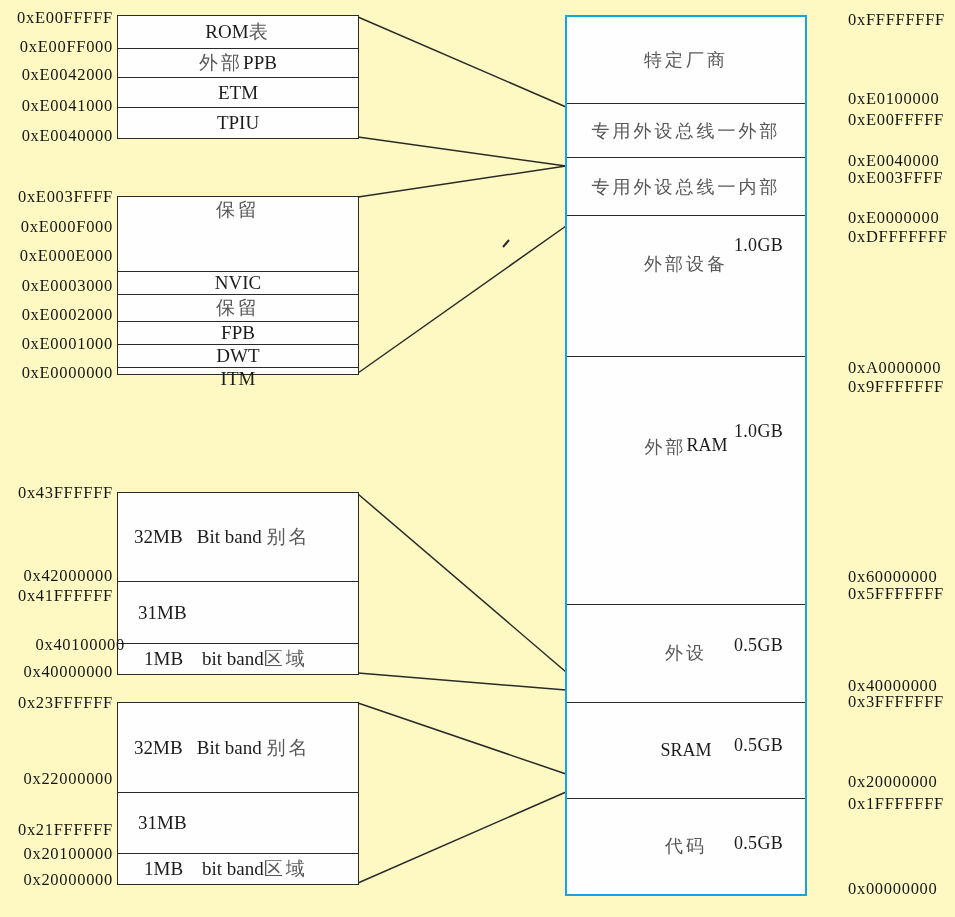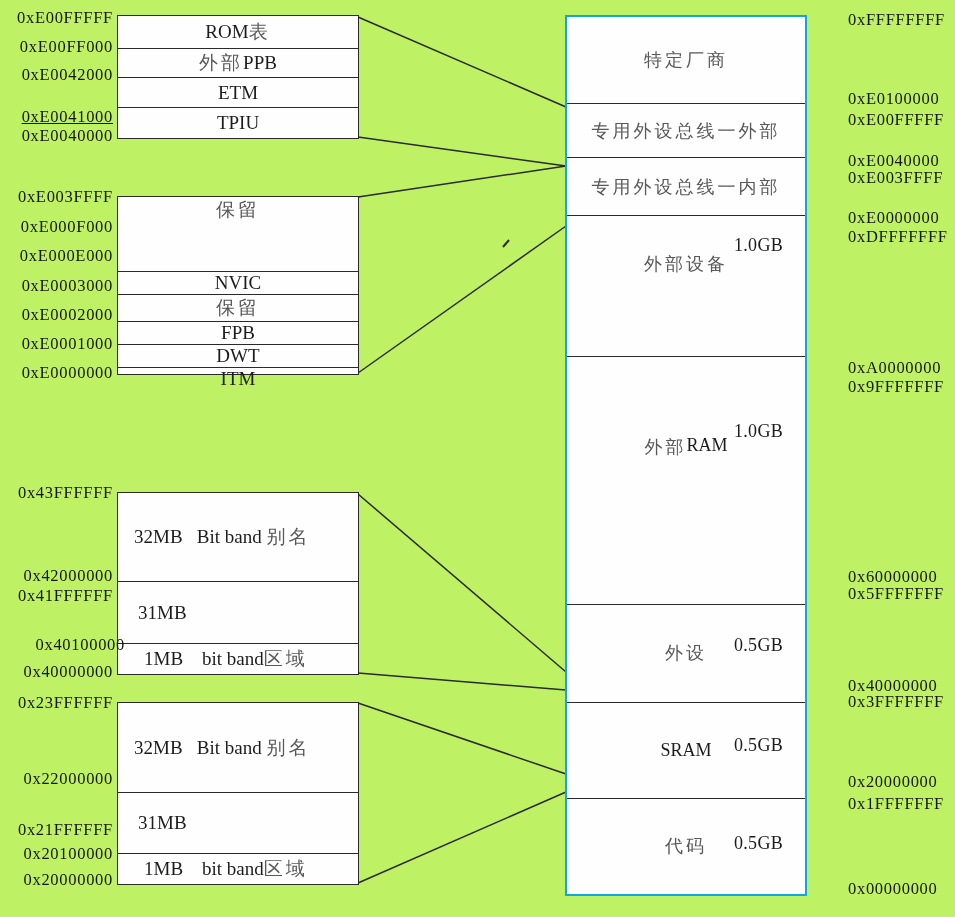--- a/index.html
+++ b/index.html
@@ -1,17 +1,17 @@
 <!DOCTYPE html>
 <html><head>
 <meta charset="utf-8">
 <style>
   html,body{margin:0;padding:0;background:#ffffff;}
   .canvas{
-    position:relative;width:955px;height:917px;background:#bef264;overflow:hidden;
+    position:relative;width:955px;height:917px;background:#fef9c3;overflow:hidden;
     font-family:"Liberation Serif","DejaVu Serif",serif;color:#1c1c1c;
   }
   .connectors{position:absolute;left:0;top:0;z-index:1;}
   .mbox{
     position:absolute;z-index:2;border:1.6px solid #2a2a2a;background:#fefefe;
     box-sizing:border-box;display:flex;flex-direction:column;
   }
   .mrow{
     box-sizing:border-box;display:flex;align-items:center;justify-content:center;
     font-size:19px;white-space:pre;
@@ -70,21 +70,21 @@
       <span class="en">ETM</span>
     </div>
     <div class="mrow" style="height:30px;">
       <span class="en">TPIU</span>
     </div>
   </div>
 
   <div class="addr addr-l" style="top:8px;">0xE00FFFFF</div>
   <div class="addr addr-l" style="top:37px;">0xE00FF000</div>
   <div class="addr addr-l" style="top:65px;">0xE0042000</div>
-  <div class="addr addr-l" style="top:107px;text-decoration:underline;">0xE0041000</div>
+  <div class="addr addr-l" style="top:96px;">0xE0041000</div>
   <div class="addr addr-l" style="top:126px;">0xE0040000</div>
 
   <div class="mbox" style="left:117px;top:196px;width:242px;height:179px;">
     <div class="mrow" style="height:31px;">
       <span class="zh">保留</span>
     </div>
     <div class="mrow" style="height:29px;margin-top:48px;">
       <span class="en">NVIC</span>
     </div>
     <div class="mrow" style="height:29px;">

